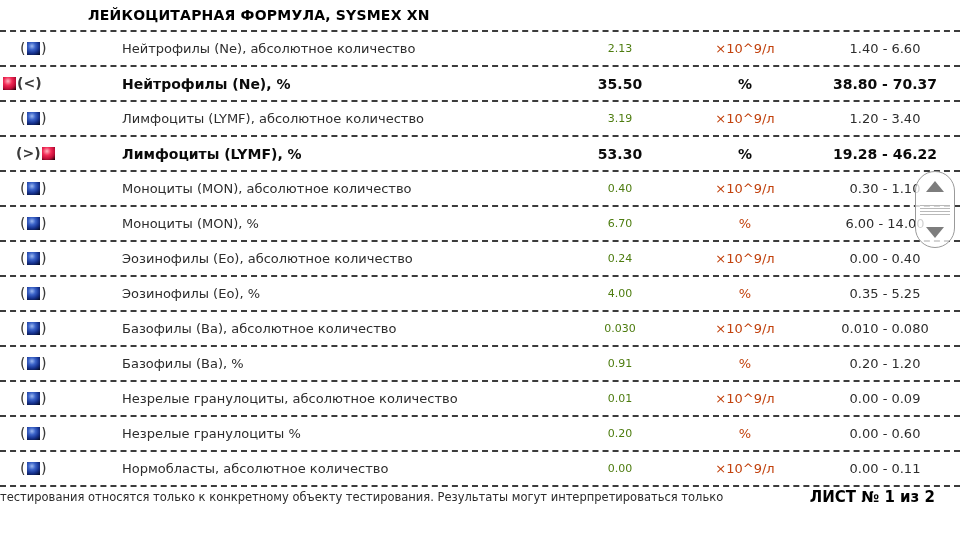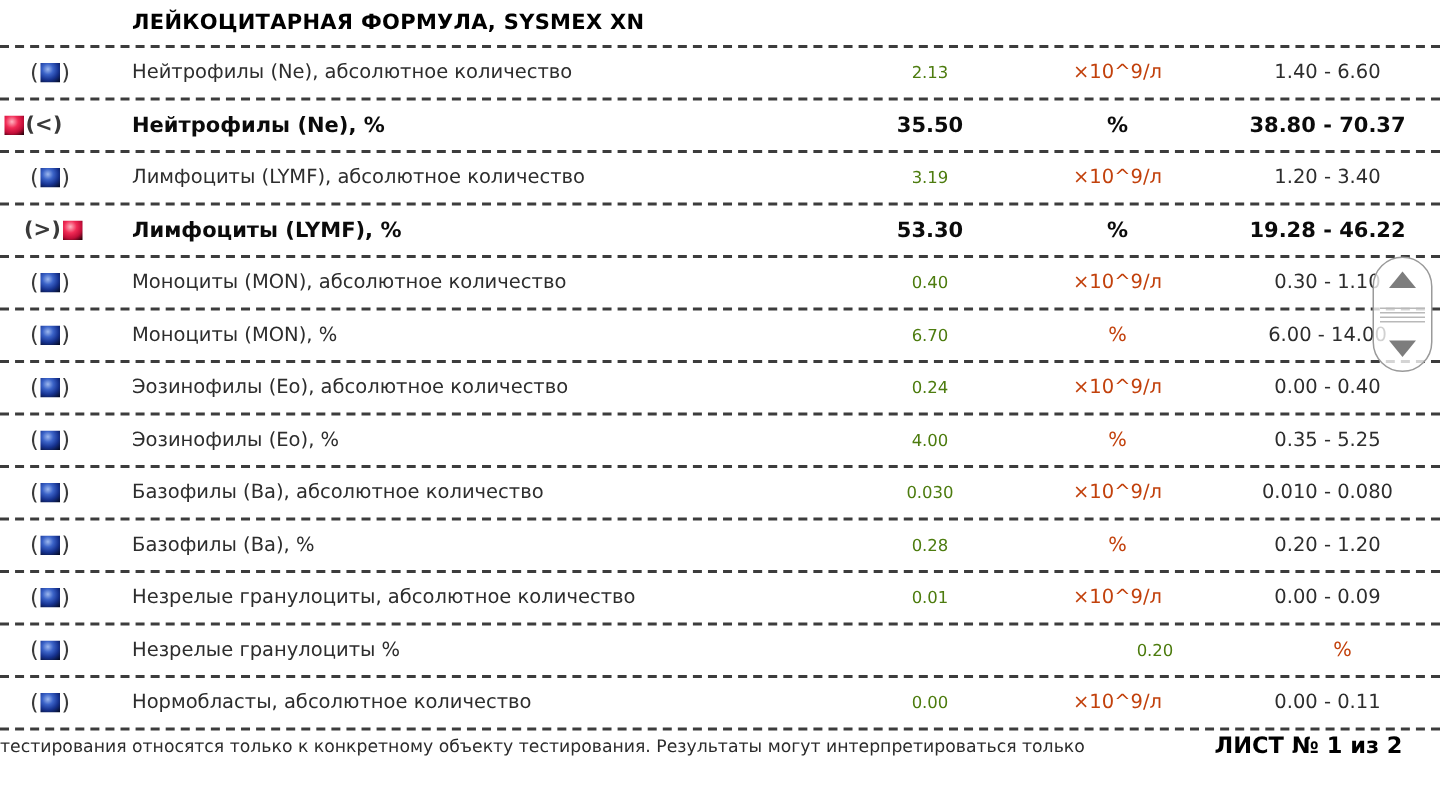--- a/index.html
+++ b/index.html
@@ -7,21 +7,21 @@
     font-family: "DejaVu Sans", "Liberation Sans", sans-serif; color: #222; }
   .page { position: relative; width: 960px; height: 388px; }
 
   .title-bar { height: 30px; display: flex; align-items: center; }
   .title { margin-left: 88px; font-size: 14px; font-weight: bold; color: #000; letter-spacing: 0.2px; }
 
   .table { border-top: 2px dashed #3c3c3c; }
   .row { display: flex; align-items: center; height: 35px; border-bottom: 2px dashed #3c3c3c; }
   .cell { white-space: nowrap; overflow: hidden; }
   .c-flag  { width: 88px; flex: none; display: flex; align-items: center; }
-  .c-name  { flex: 1; font-size: 13px; color: #2d2d2d; }
+  .c-name  { flex: 1; font-size: 13px; color: #2d2d2d; margin-left: 34px; }
   .c-value { width: 120px; flex: none; text-align: center; font-size: 11px; color: #4d7c0f; }
   .c-unit  { width: 130px; flex: none; text-align: center; font-size: 13px; color: #c2410c; }
   .c-range { width: 150px; flex: none; text-align: center; font-size: 13px; color: #2d2d2d; }
   .row.abnormal .c-name, .row.abnormal .c-value, .row.abnormal .c-unit, .row.abnormal .c-range {
     font-weight: bold; font-size: 14px; color: #0b0b0b; }
 
   .flag-wrap { display: inline-flex; align-items: center; gap: 1px; }
   .flag-normal { margin-left: 20px; }
   .flag-low { margin-left: 3px; }
   .flag-high { margin-left: 16px; }
@@ -173,21 +173,21 @@
       </div>
       <div class="row">
         <div class="cell c-flag">
           <span class="flag-wrap flag-normal">
             <span class="paren">(</span>
             <span class="ball blue"></span>
             <span class="paren">)</span>
           </span>
         </div>
         <div class="cell c-name">Базофилы (Ba), %</div>
-        <div class="cell c-value">0.28</div>
+        <div class="cell c-value">0.91</div>
         <div class="cell c-unit">%</div>
         <div class="cell c-range">0.20 - 1.20</div>
       </div>
       <div class="row">
         <div class="cell c-flag">
           <span class="flag-wrap flag-normal">
             <span class="paren">(</span>
             <span class="ball blue"></span>
             <span class="paren">)</span>
           </span>
@@ -201,20 +201,21 @@
         <div class="cell c-flag">
           <span class="flag-wrap flag-normal">
             <span class="paren">(</span>
             <span class="ball blue"></span>
             <span class="paren">)</span>
           </span>
         </div>
         <div class="cell c-name">Незрелые гранулоциты %</div>
         <div class="cell c-value">0.20</div>
         <div class="cell c-unit">%</div>
+        <div class="cell c-range">0.00 - 0.60</div>
       </div>
       <div class="row">
         <div class="cell c-flag">
           <span class="flag-wrap flag-normal">
             <span class="paren">(</span>
             <span class="ball blue"></span>
             <span class="paren">)</span>
           </span>
         </div>
         <div class="cell c-name">Нормобласты, абсолютное количество</div>

